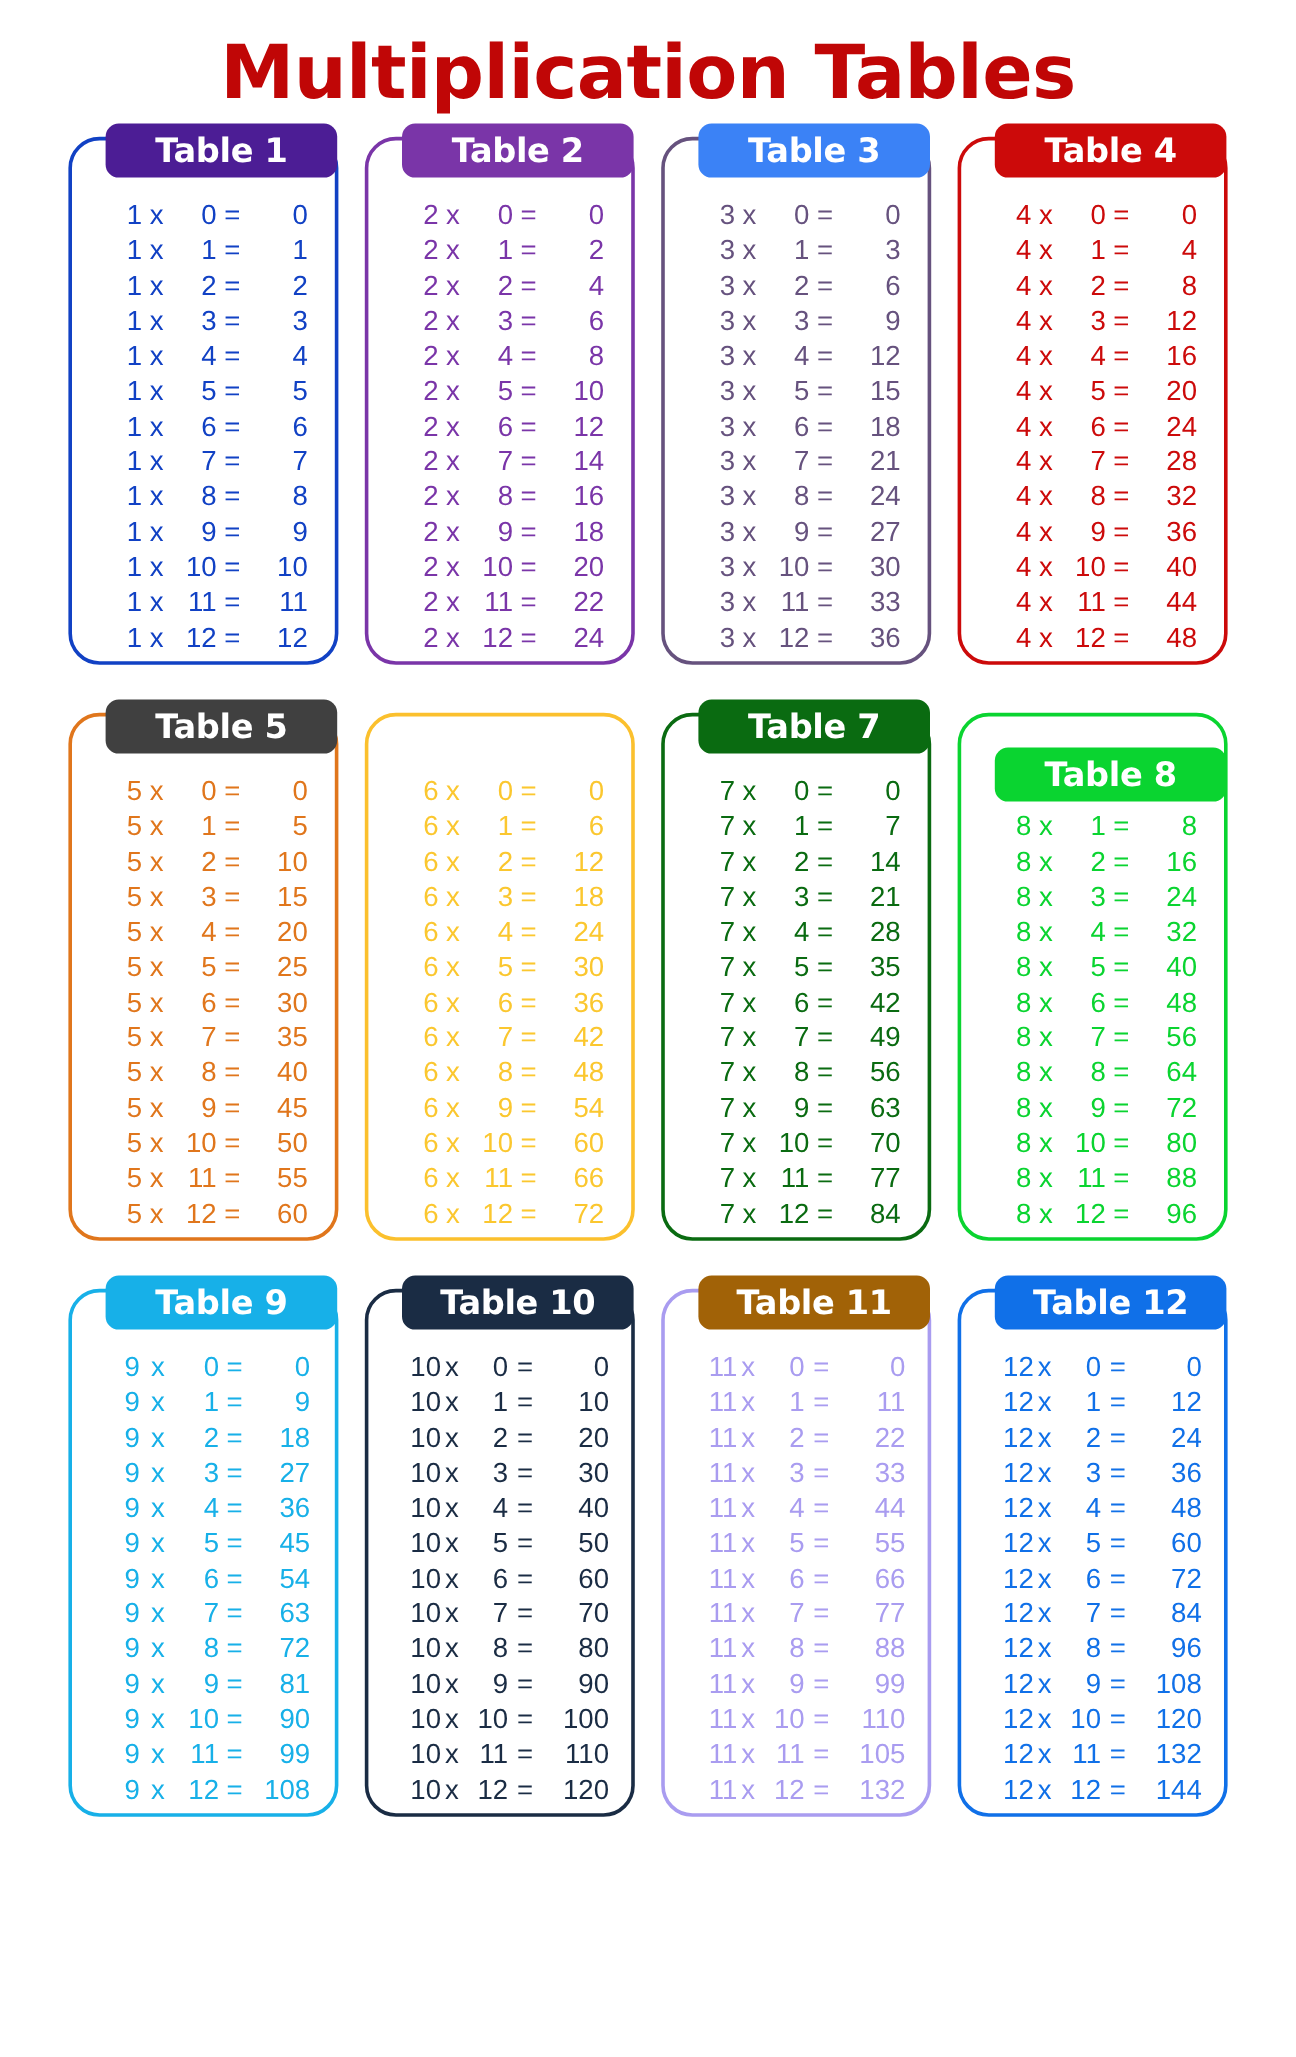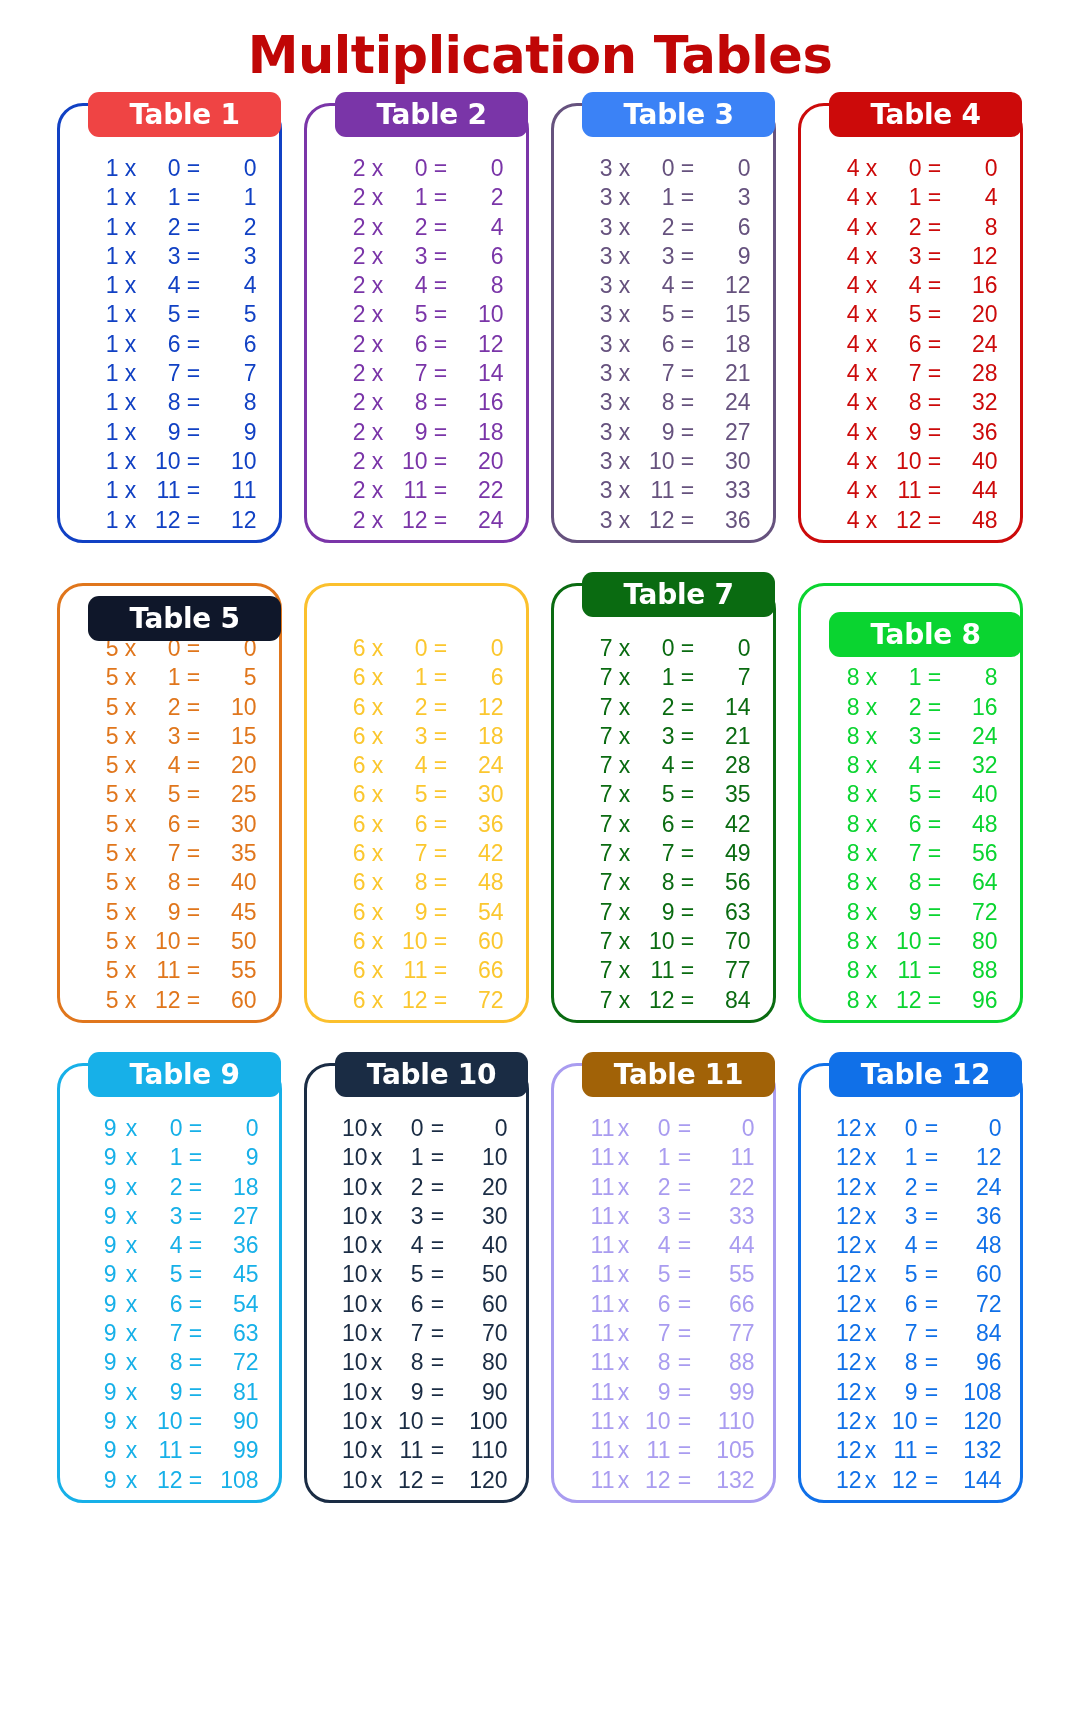--- a/index.html
+++ b/index.html
@@ -19,21 +19,21 @@
     position: relative;
     width: 1080px;
     height: 1714px;
     box-sizing: border-box;
   }
 
   
   .page-title {
     text-align: center;
     color: #c00606;
-    font-size: 51px;
+    font-size: 62px;
     font-weight: bold;
     letter-spacing: -0.5px;
     line-height: 1;
     padding-top: 30px;
     margin: 0 0 22px 0;
     font-family: "DejaVu Sans", sans-serif;
   }
 
   
   .grid {
@@ -122,21 +122,21 @@
 </style>
 </head>
 <body>
 
 <div class="page">
 
   <h1 class="page-title">Multiplication Tables</h1>
 
   <div class="grid">
       <div class="card" style="border-color: rgb(17, 65, 196);">
-        <div class="card-header" style="background: #ef4444;">
+        <div class="card-header" style="background: #4c1d95;">
           <span class="card-header-label">Table 1</span>
         </div>
         <div class="rows" style="color: rgb(17, 65, 196);">
           <div class="row">
             <span class="c-a">1</span>
             <span class="c-op">x</span>
             <span class="c-b">0</span>
             <span class="c-eq">=</span>
             <span class="c-r">0</span>
           </div>
@@ -514,21 +514,21 @@
           <div class="row">
             <span class="c-a">4</span>
             <span class="c-op">x</span>
             <span class="c-b">12</span>
             <span class="c-eq">=</span>
             <span class="c-r">48</span>
           </div>
         </div>
       </div>
       <div class="card" style="border-color: rgb(224, 118, 28);">
-        <div class="card-header" style="background: #0f172a; margin-top: 24px;">
+        <div class="card-header" style="background: #404040;">
           <span class="card-header-label">Table 5</span>
         </div>
         <div class="rows" style="color: rgb(224, 118, 28);">
           <div class="row">
             <span class="c-a">5</span>
             <span class="c-op">x</span>
             <span class="c-b">0</span>
             <span class="c-eq">=</span>
             <span class="c-r">0</span>
           </div>

